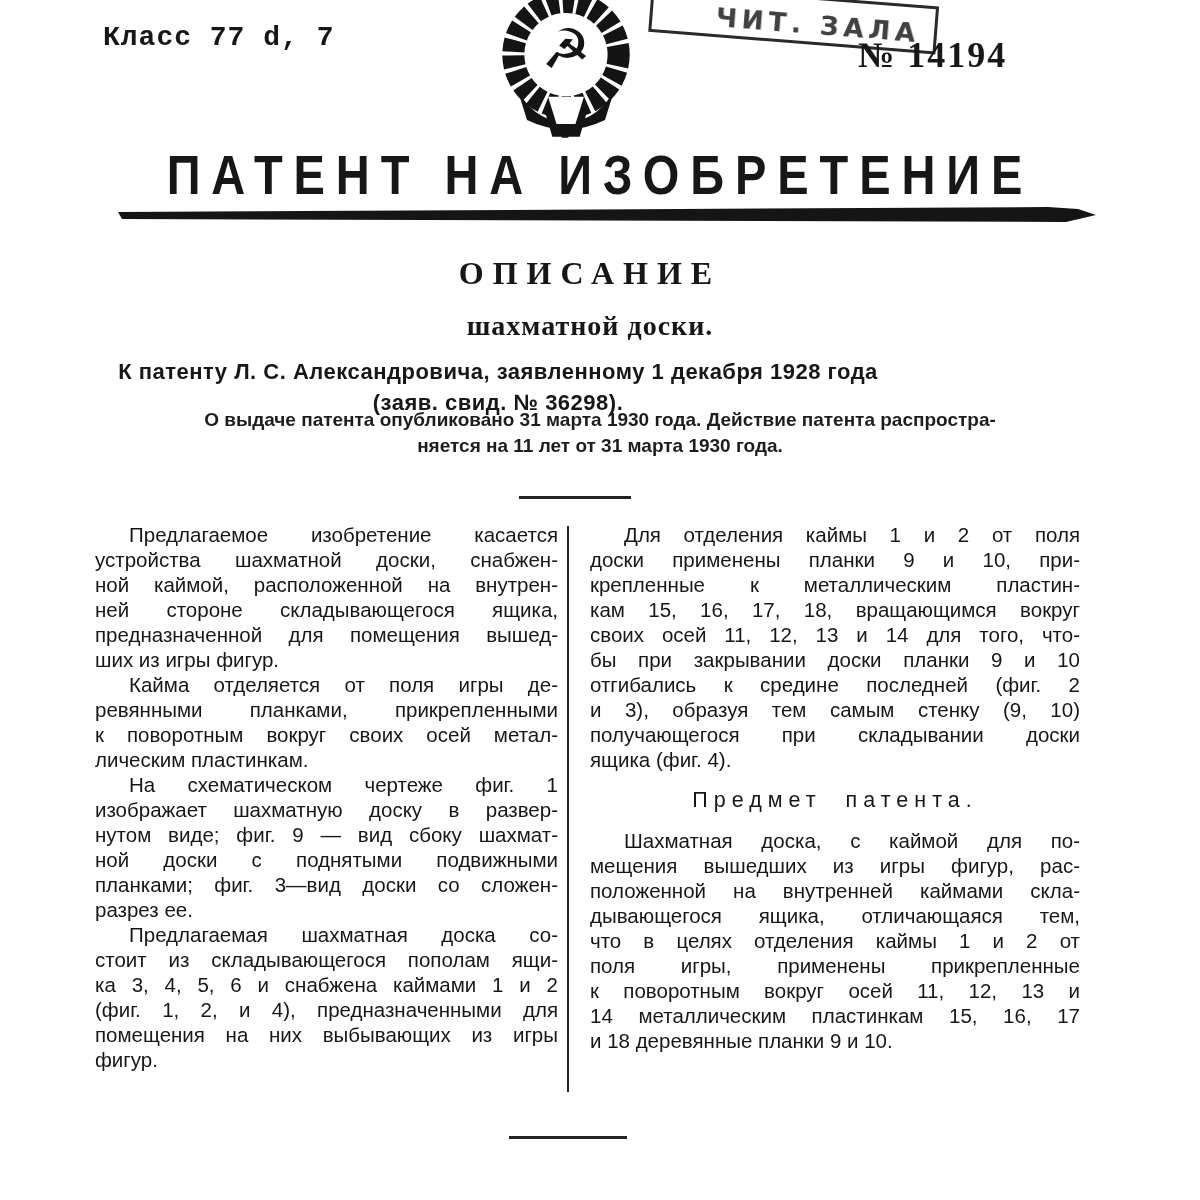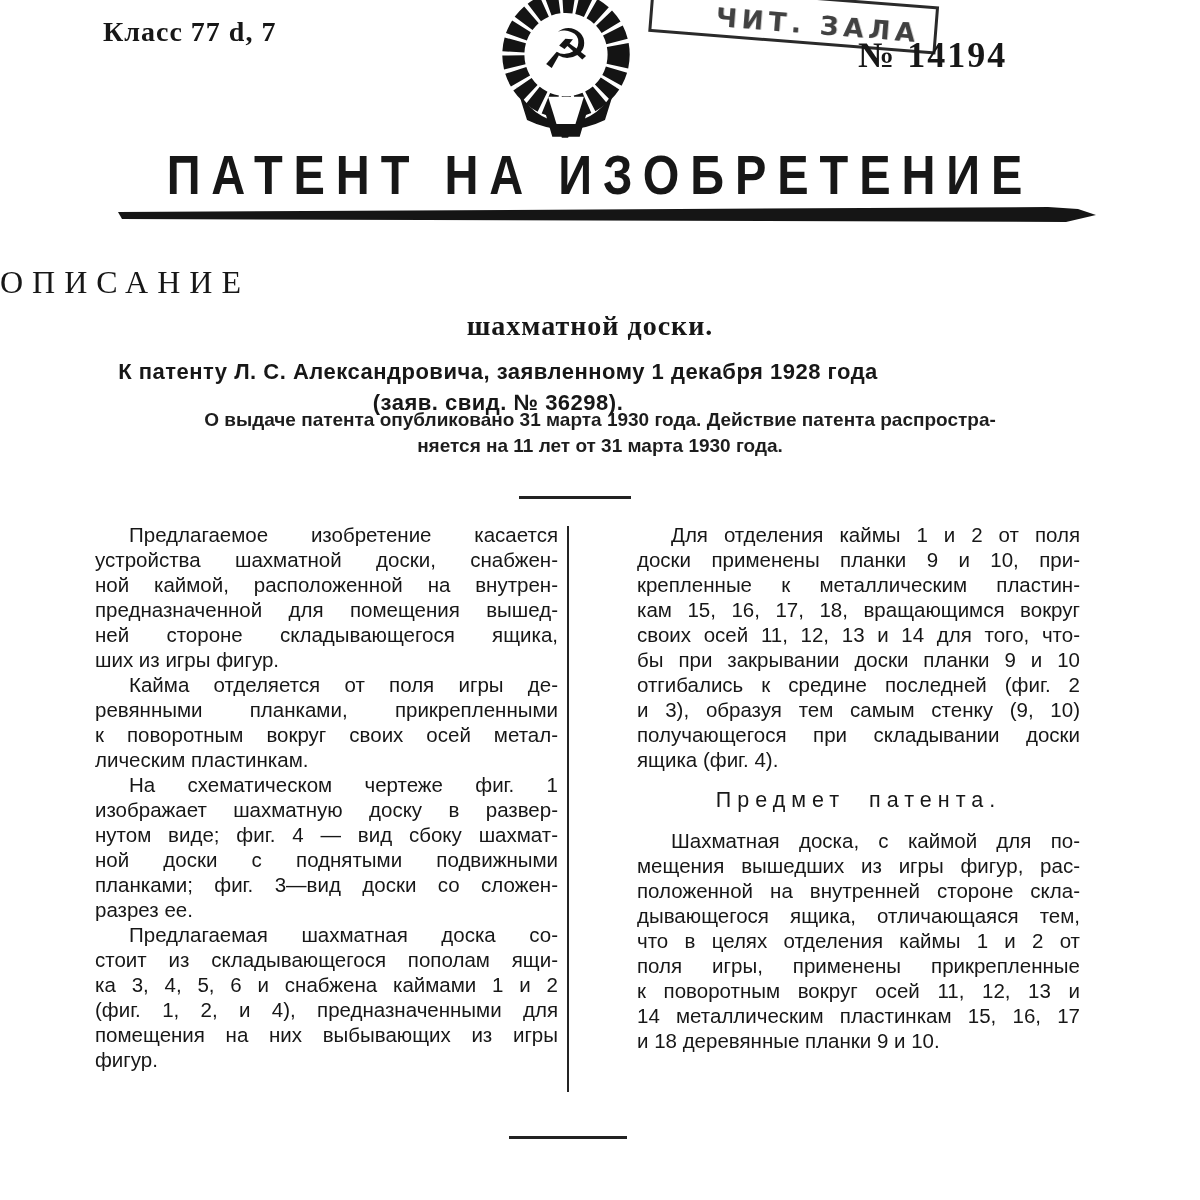--- a/index.html
+++ b/index.html
@@ -6,22 +6,22 @@
   #page{
     position:relative;
     width:1200px;height:1200px;
     background:#ffffff;
     color:#171717;
     font-family:"Liberation Sans", sans-serif;
     overflow:hidden;
   }
   
   .class-label{
-    position:absolute;top:16px;left:103px;
-    font-family:Liberation Serif, serif;
+    position:absolute;top:22px;left:103px;
+    font-family:Liberation Mono, monospace;
     font-weight:700;font-size:28px;letter-spacing:1px;
   }
   .patent-number{
     position:absolute;top:34px;left:858px;width:200px;
     font-family:"Liberation Serif", serif;
     font-weight:700;font-size:36px;letter-spacing:2px;white-space:nowrap;
   }
   .stamp{
     position:absolute;top:-16px;left:652px;width:288px;height:48px;
     border:3px solid #2a2a2a;
@@ -38,23 +38,23 @@
   .doc-title{
     position:absolute;top:146px;left:0;width:1200px;
     text-align:center;
     font-weight:700;font-size:56px;line-height:58px;
     letter-spacing:13px;white-space:nowrap;
     transform:scaleX(.84);transform-origin:center;
   }
   .title-rule{position:absolute;top:206px;left:118px;width:978px;height:20px;}
   
   .doc-type{
-    position:absolute;top:264px;left:0;width:1180px;
+    position:absolute;top:255px;left:0;width:1180px;text-align:center;
     font-family:"Liberation Serif", serif;
-    font-weight:400;font-size:32px;letter-spacing:9px;
+    font-weight:700;font-size:32px;letter-spacing:9px;
   }
   .subject{
     position:absolute;top:310px;left:0;width:1180px;text-align:center;
     font-family:"Liberation Serif", serif;
     font-weight:600;font-size:28px;letter-spacing:1px;
   }
   .applicant{
     position:absolute;top:356px;left:0;width:996px;text-align:center;
     font-weight:700;font-size:22px;line-height:31px;letter-spacing:.5px;
   }
@@ -65,21 +65,21 @@
   .divider-sm{position:absolute;background:#222;}
   .divider-notice{top:496px;left:519px;width:112px;height:3px;}
   .divider-bottom{top:1136px;left:509px;width:118px;height:3px;}
   
   .columns{
     position:absolute;top:522px;left:95px;width:985px;
     display:flex;gap:32px;
     font-size:20.5px;line-height:25px;
   }
   .col-left{width:463px;flex:none;}
-  .col-right{flex:1;margin-left:47px;}
+  .col-right{flex:1;}
   .col-divider{
     position:absolute;top:526px;left:567px;height:566px;
     border-left:2px solid #242424;
   }
   .para{margin:0 0 0 0;}
   .para .tline{text-align:justify;text-align-last:justify;}
   .para .tline:last-child{text-align-last:left;}
   .para.indent .tline:first-child{text-indent:34px;}
   .claim-heading{
     text-align:center;
@@ -138,34 +138,34 @@
   <div class="divider-sm divider-notice"></div>
 
   <div class="col-divider"></div>
 
   <div class="columns">
     <div class="col-left">
       <div class="para indent">
           <div class="tline">Предлагаемое изобретение касается</div>
           <div class="tline">устройства шахматной доски, снабжен-</div>
           <div class="tline">ной каймой, расположенной на внутрен-</div>
+          <div class="tline">ней стороне складывающегося ящика,</div>
           <div class="tline">предназначенной для помещения вышед-</div>
-          <div class="tline">ней стороне складывающегося ящика,</div>
           <div class="tline">ших из игры фигур.</div>
         </div>
       <div class="para indent">
           <div class="tline">Кайма отделяется от поля игры де-</div>
           <div class="tline">ревянными планками, прикрепленными</div>
           <div class="tline">к поворотным вокруг своих осей метал-</div>
           <div class="tline">лическим пластинкам.</div>
         </div>
       <div class="para indent">
           <div class="tline">На схематическом чертеже фиг. 1</div>
           <div class="tline">изображает шахматную доску в развер-</div>
-          <div class="tline">нутом виде; фиг. 4 — вид сбоку шахмат-</div>
+          <div class="tline">нутом виде; фиг. 9 — вид сбоку шахмат-</div>
           <div class="tline">ной доски с поднятыми подвижными</div>
           <div class="tline">планками; фиг. 3—вид доски со сложен-</div>
           <div class="tline">разрез ее.</div>
         </div>
       <div class="para indent">
           <div class="tline">Предлагаемая шахматная доска со-</div>
           <div class="tline">стоит из складывающегося пополам ящи-</div>
           <div class="tline">ка 3, 4, 5, 6 и снабжена каймами 1 и 2</div>
           <div class="tline">(фиг. 1, 2, и 4), предназначенными для</div>
           <div class="tline">помещения на них выбывающих из игры</div>
@@ -182,21 +182,21 @@
           <div class="tline">бы при закрывании доски планки 9 и 10</div>
           <div class="tline">отгибались к средине последней (фиг. 2</div>
           <div class="tline">и 3), образуя тем самым стенку (9, 10)</div>
           <div class="tline">получающегося при складывании доски</div>
           <div class="tline">ящика (фиг. 4).</div>
         </div>
       <div class="claim-heading">Предмет патента.</div>
       <div class="para indent">
           <div class="tline">Шахматная доска, с каймой для по-</div>
           <div class="tline">мещения вышедших из игры фигур, рас-</div>
-          <div class="tline">положенной на внутренней стороне скла-</div>
+          <div class="tline">положенной на внутренней каймами скла-</div>
           <div class="tline">дывающегося ящика, отличающаяся тем,</div>
           <div class="tline">что в целях отделения каймы 1 и 2 от</div>
           <div class="tline">поля игры, применены прикрепленные</div>
           <div class="tline">к поворотным вокруг осей 11, 12, 13 и</div>
           <div class="tline">14 металлическим пластинкам 15, 16, 17</div>
           <div class="tline">и 18 деревянные планки 9 и 10.</div>
         </div>
     </div>
   </div>
 

